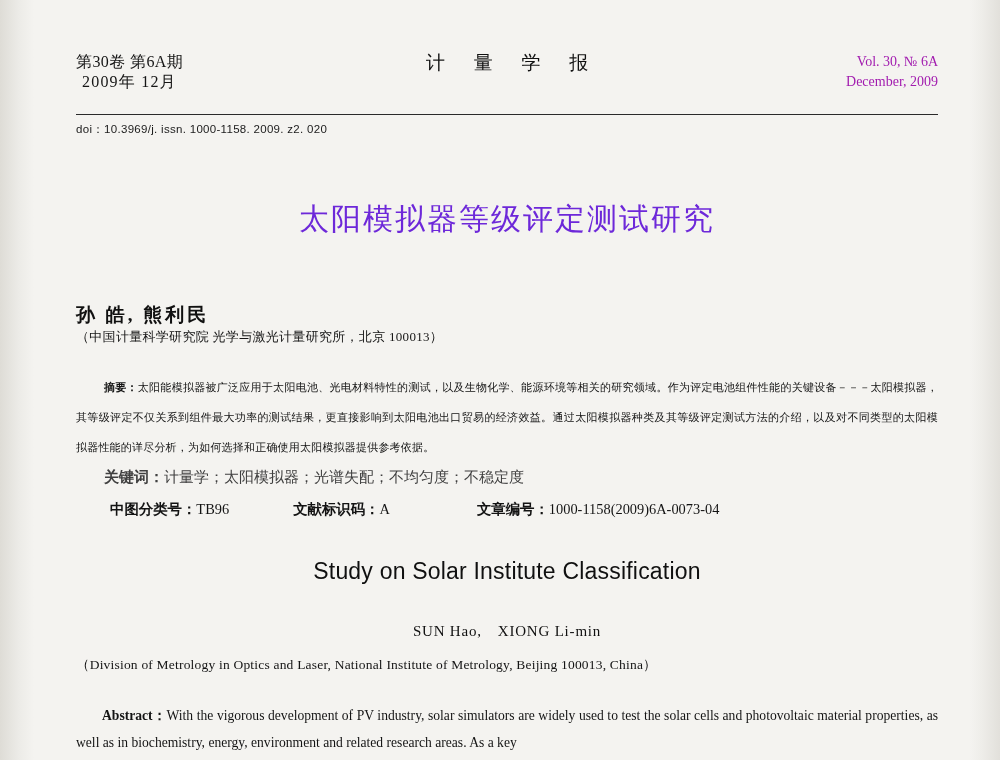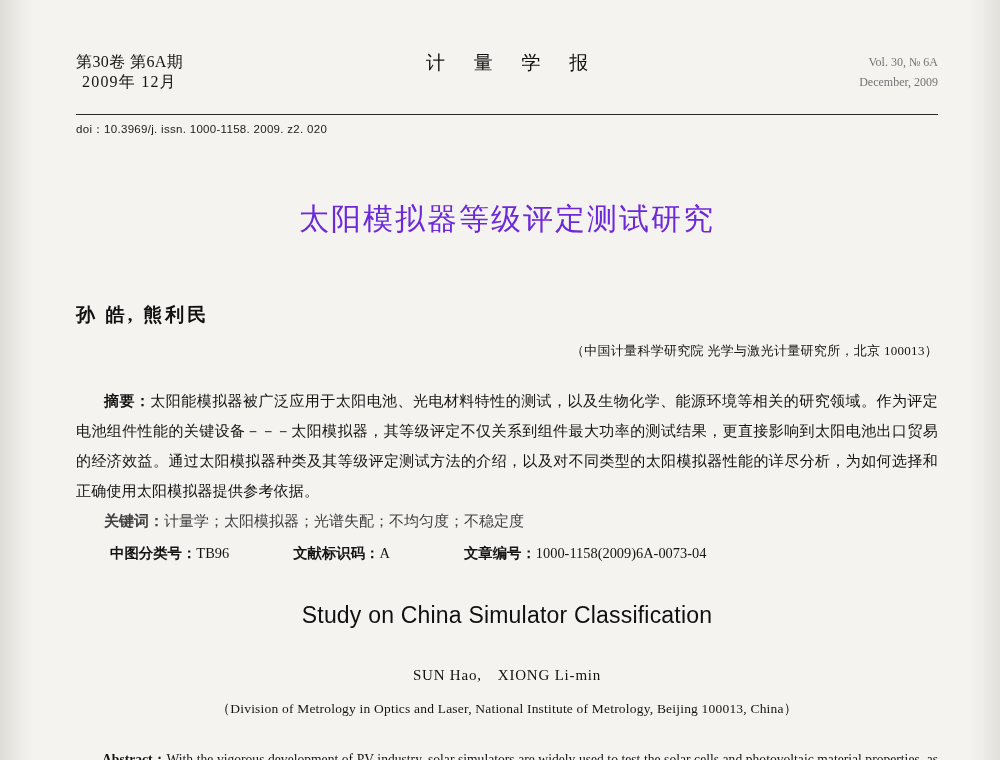--- a/index.html
+++ b/index.html
@@ -74,23 +74,23 @@
   .mast-en {
     font-size: 13.5px;
     letter-spacing: 1.1px;
     margin-top: 3px;
     color: #111;
   }
   .mast-right {
     position: absolute;
     right: 0; top: 0;
     text-align: right;
-    font-size: 12px;
+    font-size: 14px;
     line-height: 20px;
-    color: #737373;
+    color: #a21caf;
   }
   .rule {
     position: relative;
     border-top: 1.6px solid #2a2a2a;
     margin-top: 6px;
   }
   .doi {
     font-family: "Liberation Sans", sans-serif;
     font-size: 11.5px;
     letter-spacing: 0.3px;
@@ -108,31 +108,30 @@
     font-weight: 500;
   }
   .authors-cn {
     font-size: 19px;
     letter-spacing: 3px;
     margin-top: 62px;
     font-weight: bold;
     color: #111;
   }
   .affil-cn {
-    text-align: right;
+    text-align: left;
     font-size: 13px;
-    margin-top: 14px;
     color: #151515;
     letter-spacing: 0.3px;
   }
 
   
   .abs-cn {
     margin-top: 26px;
-    font-size: 15px;
+    font-size: 11px;
     line-height: 30px;
     text-align: justify;
     color: #131313;
     letter-spacing: 0.2px;
   }
   .abs-cn .lead {
     font-weight: bold;
     margin-left: 28px;
   }
   .kw-line {
@@ -147,41 +146,40 @@
     margin-top: 2px;
     font-size: 14.4px;
     line-height: 30px;
     margin-left: 28px;
     color: #131313;
     display: flex;
     gap: 40px;
   }
   .clc-line .lead { font-weight: bold; padding-left: 6px; }
   .clc-line .seg2 { margin-left: 18px; }
-  .clc-line .seg3 { margin-left: 28px; }
+  .clc-line .seg3 { margin-left: 41px; }
 
   
   .title-en {
     text-align: center;
     font-family: "Liberation Sans", sans-serif;
     font-size: 23px;
     margin-top: 34px;
     letter-spacing: 0.2px;
     color: #101010;
   }
   .authors-en {
     text-align: center;
     font-size: 15px;
     margin-top: 38px;
     letter-spacing: 0.8px;
     color: #111;
   }
   .authors-en .gap { display:inline-block; width: 16px; }
   .affil-en {
-    text-align: center;
     font-size: 13.5px;
     margin-top: 16px;
     letter-spacing: 0.2px;
     color: #141414;
   }
   .abs-en {
     margin-top: 28px;
     font-size: 13.6px;
     line-height: 27px;
     text-align: justify;
@@ -232,21 +230,21 @@
     <div class="kw-line">
       <span class="lead">关键词：</span><span>计量学；太阳模拟器；光谱失配；不均匀度；不稳定度</span>
     </div>
 
     <div class="clc-line">
       <span><span class="lead">中图分类号：</span><span>TB96</span></span>
       <span class="seg2"><span class="lead">文献标识码：</span><span>A</span></span>
       <span class="seg3"><span class="lead">文章编号：</span><span>1000-1158(2009)6A-0073-04</span></span>
     </div>
 
-    <div class="title-en">Study on China Simulator Classification</div>
+    <div class="title-en">Study on Solar Institute Classification</div>
 
     <div class="authors-en">
       <span>SUN Hao,</span><span class="gap"></span><span>XIONG Li-min</span>
     </div>
 
     <div class="affil-en">（Division of Metrology in Optics and Laser, National Institute of Metrology, Beijing 100013, China）</div>
 
     <div class="abs-en">
       <span class="lead">Abstract：</span><span>With the vigorous development of PV industry, solar simulators are widely used to test the solar cells and photovoltaic material properties, as well as in biochemistry, energy, environment and related research areas. As a key</span>
       

